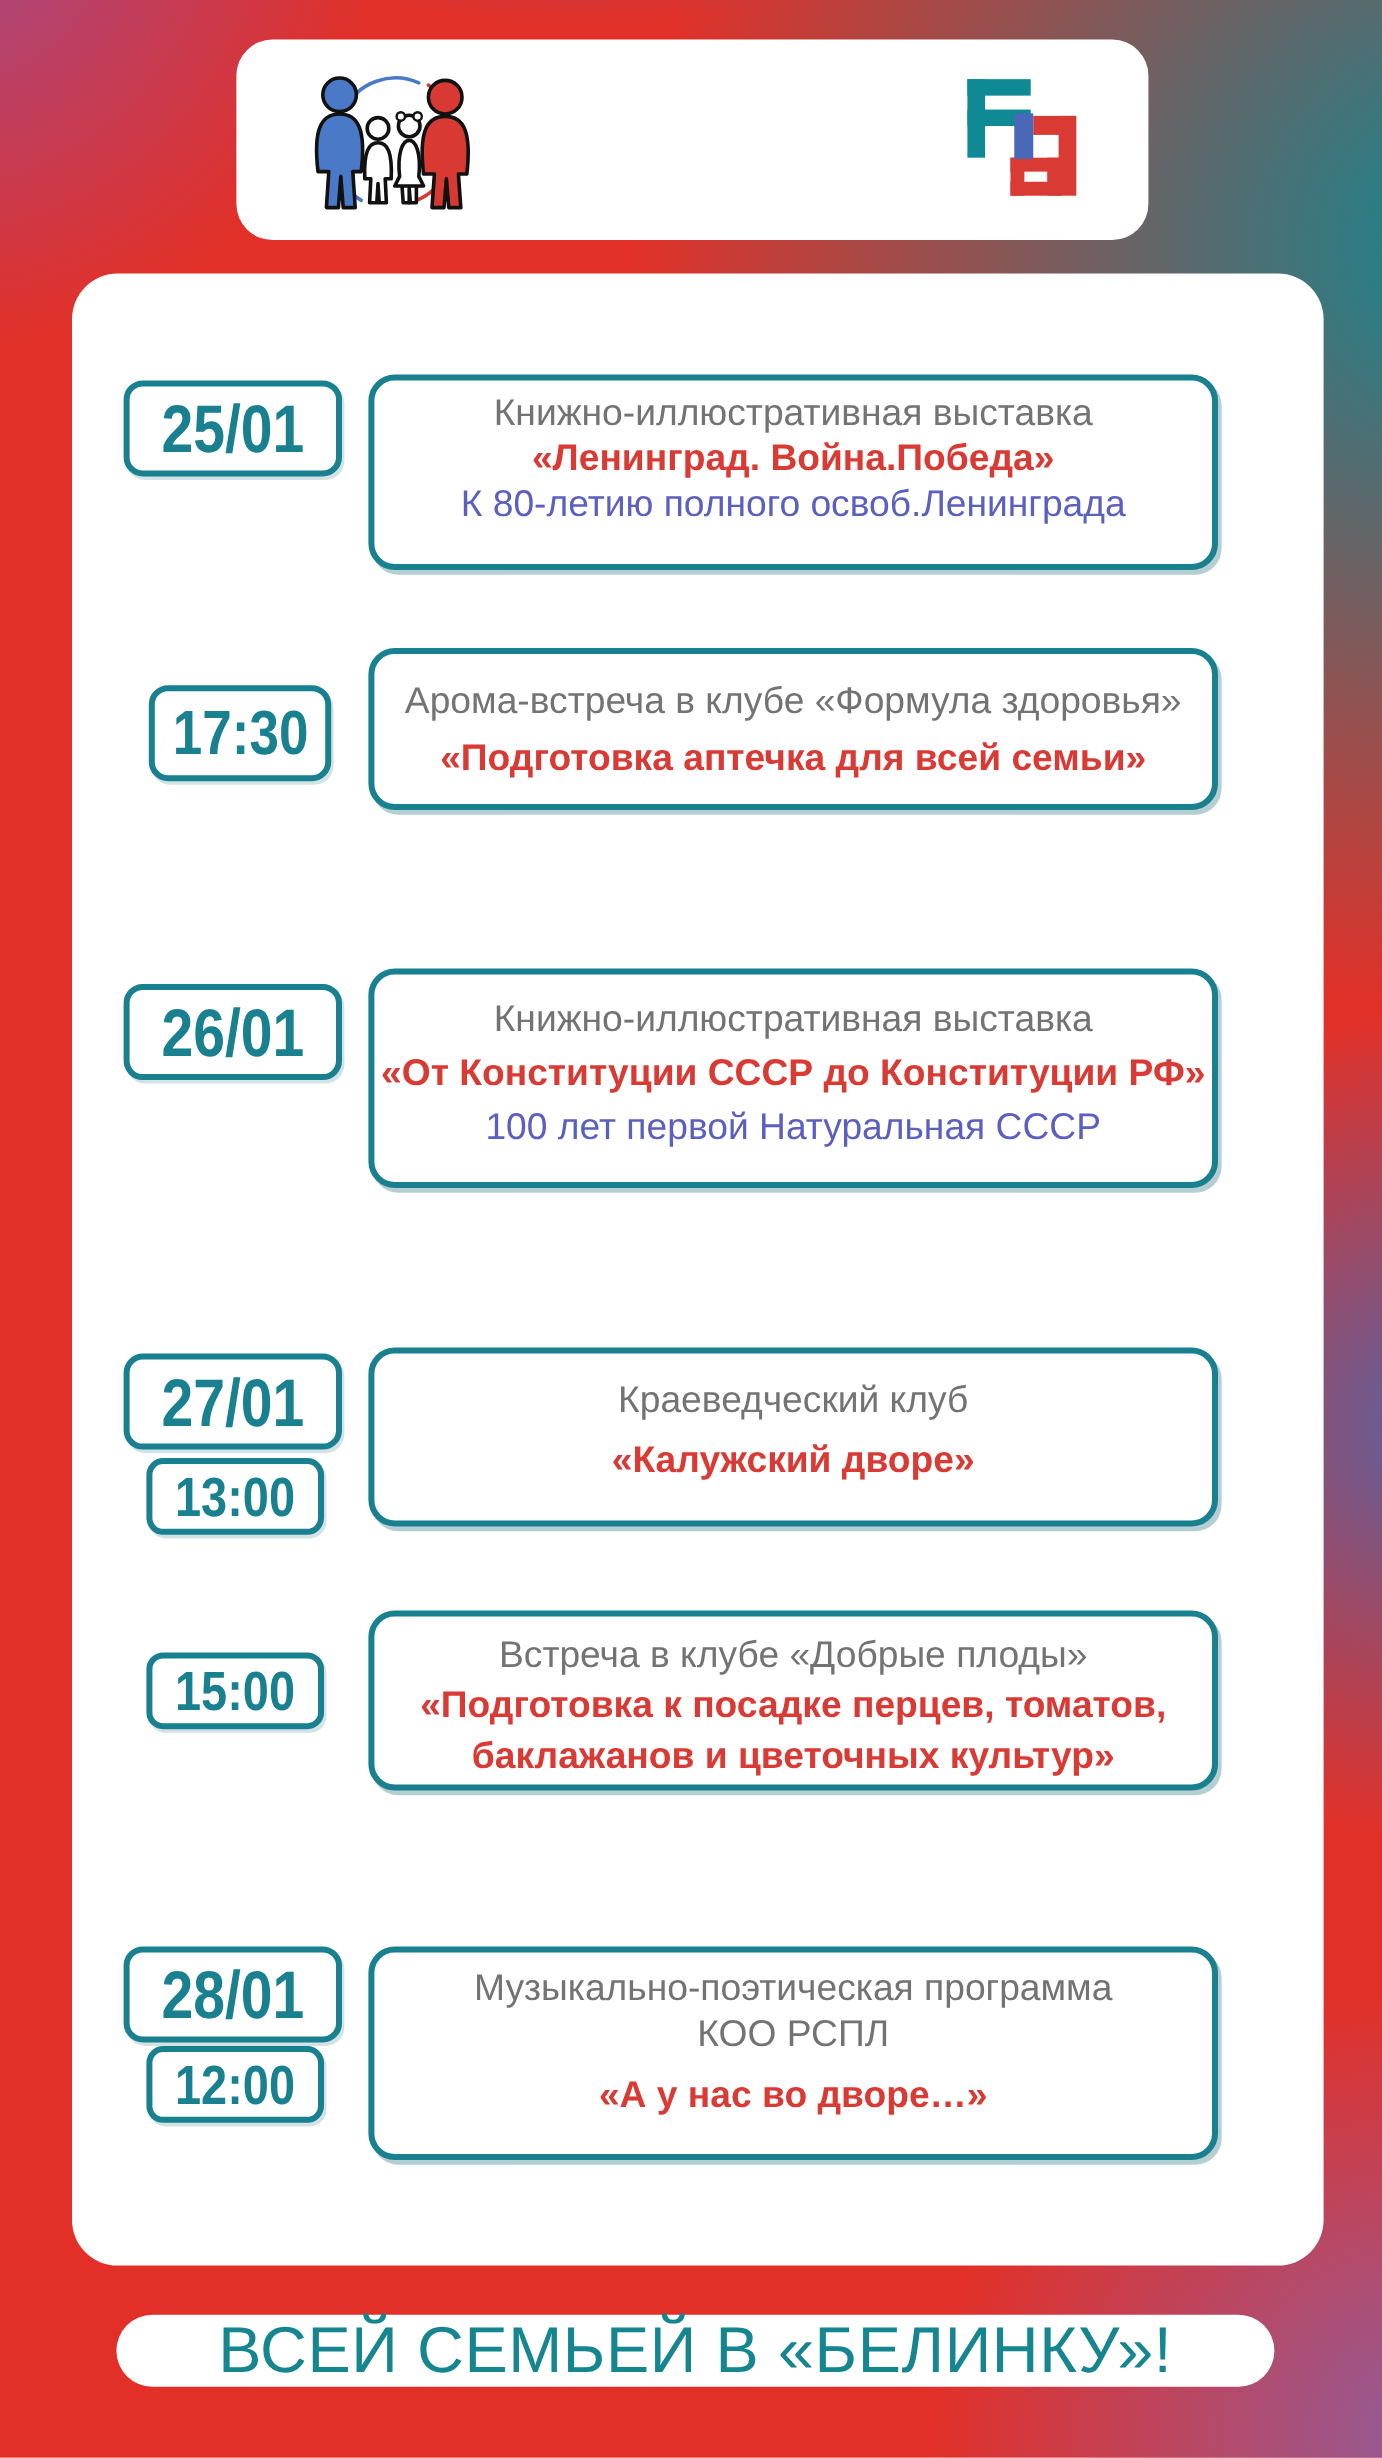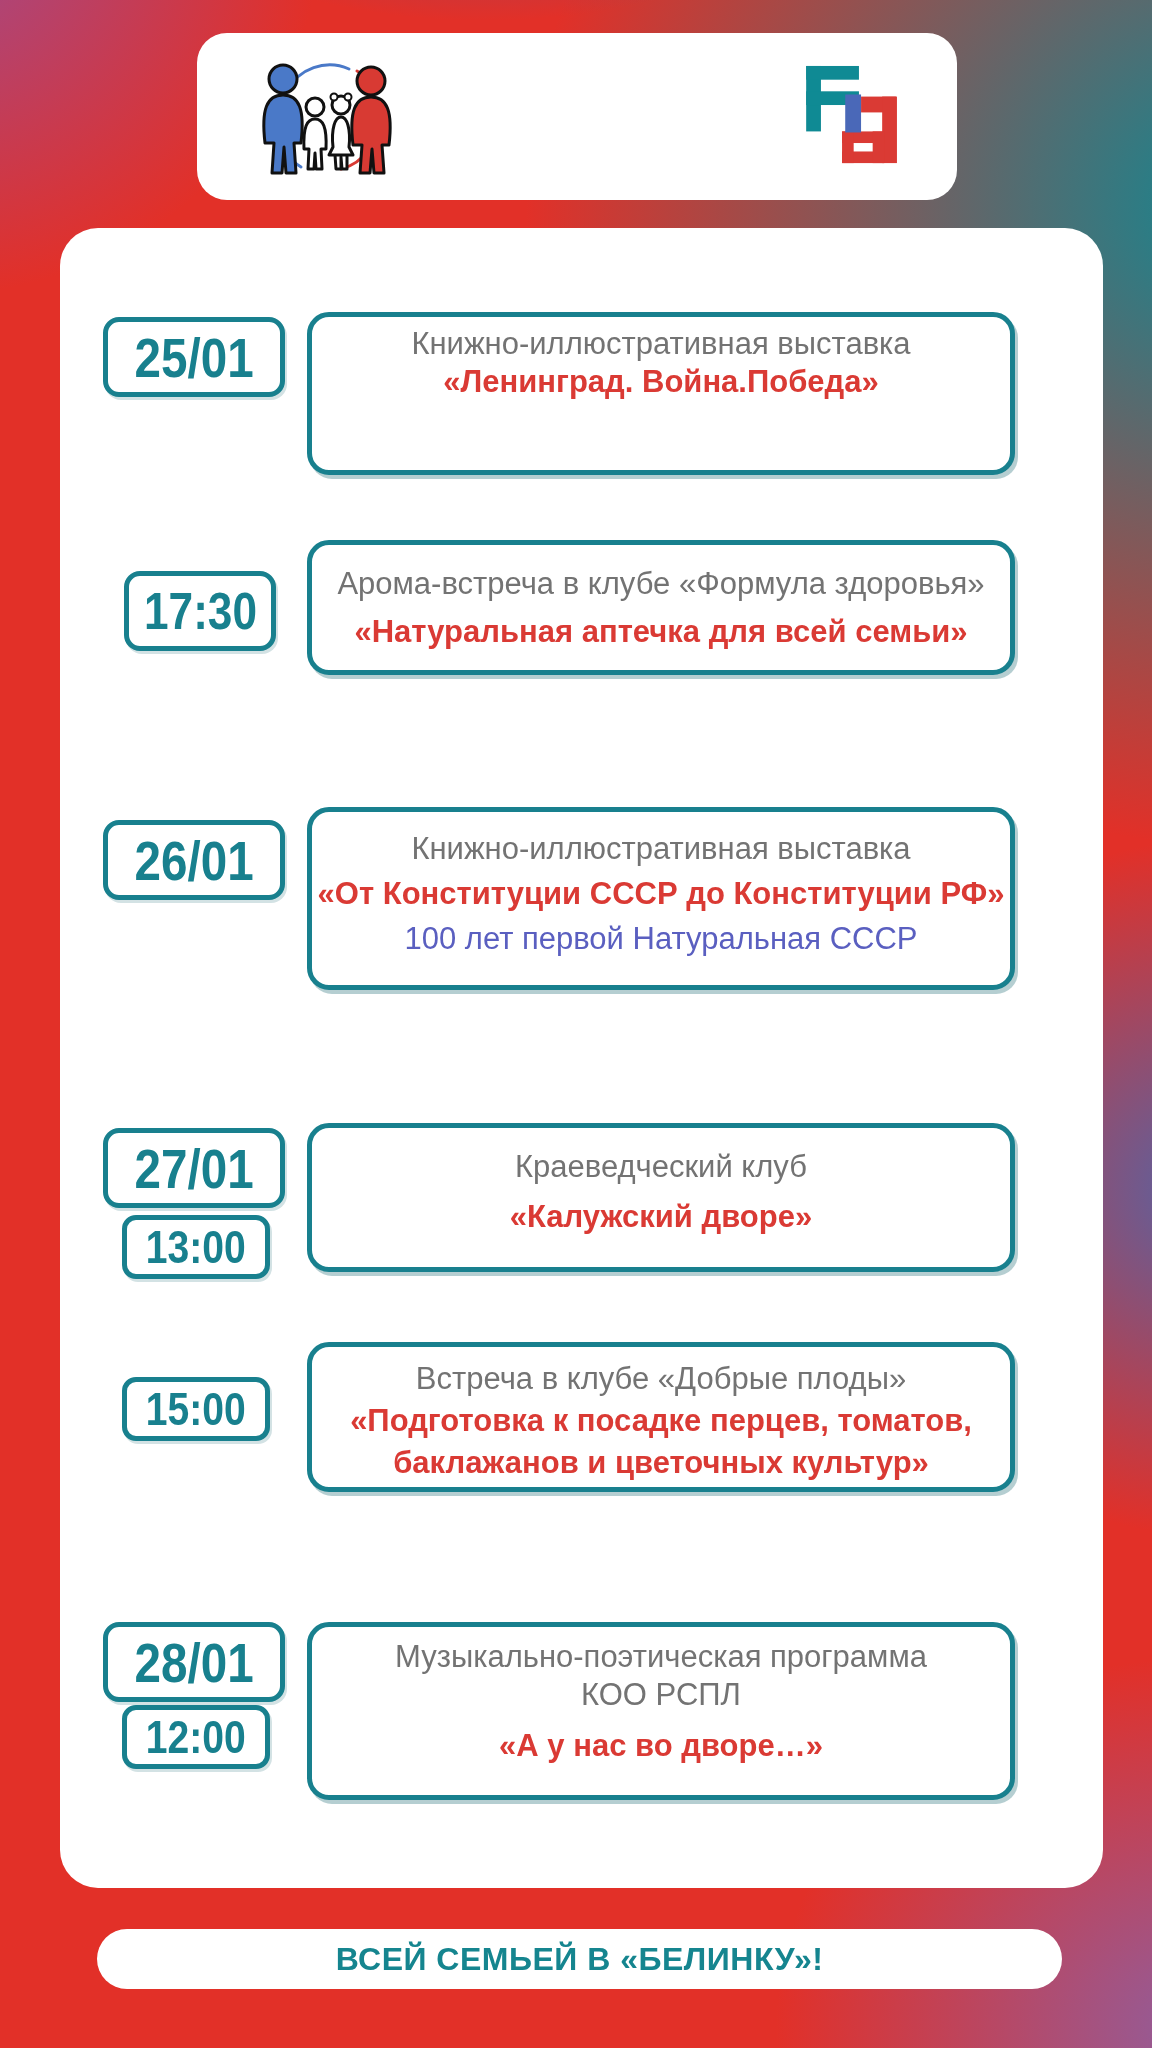--- a/index.html
+++ b/index.html
@@ -45,21 +45,21 @@
   
   .r1{top:84px;}  .r1 .event-box{height:163px;padding-top:8px;}  .r1 .line{line-height:38px;}  .r1 .badge{top:5px;}
   .r2{top:312px;} .r2 .event-box{height:135px;justify-content:center;row-gap:14px;} .r2 .line{line-height:34px;} .r2 .badge{top:31px;}
   .r3{top:579px;} .r3 .event-box{height:183px;padding-top:14px;} .r3 .line{line-height:45px;} .r3 .badge{top:13px;}
   .r4{top:895px;} .r4 .event-box{height:149px;padding-top:14px;} .r4 .line{line-height:50px;} .r4 .badge.date{top:5px;} .r4 .badge.time{top:92px;}
   .r5{top:1114px;}.r5 .event-box{height:150px;padding-top:11px;} .r5 .line{line-height:42px;} .r5 .badge{top:35px;}
   .r6{top:1394px;}.r6 .event-box{height:178px;padding-top:11px;} .r6 .line{line-height:38px;} .r6 .badge.date{top:0px;} .r6 .badge.time{top:83px;} .r6 .line.red{margin-top:13px;}
   
   .footer-bar{position:absolute;left:97px;top:1929px;width:965px;height:60px;background:#fff;
     border-radius:30px;display:flex;align-items:center;justify-content:center;}
-  .footer-text{font-size:32px;font-weight:bold;color:#15858f;letter-spacing:.5px;}
+  .footer-text{font-size:54px;font-weight:normal;color:#15858f;letter-spacing:.5px;}
 </style>
 </head>
 <body>
 
 <div class="poster">
 
   <div class="header-card">
     <svg class="family-icon" viewBox="0 0 158 132">
 
       <path d="M 38 40 A 48 48 0 0 1 100 18" fill="none" stroke="#4a79c8" stroke-width="3" stroke-linecap="round"></path>
@@ -102,30 +102,31 @@
 
   <div class="main-card">
 
     <section class="event r1">
       <div class="badge date">
           <span class="bt">25/01</span>
         </div>
       <div class="event-box">
         <div class="line teal">Книжно-иллюстративная выставка</div>
         <div class="line red">«Ленинград. Война.Победа»</div>
+        <div class="line blue">К 80-летию полного освоб.Ленинграда</div>
       </div>
     </section>
 
     <section class="event r2">
       <div class="badge time-lg">
           <span class="bt">17:30</span>
         </div>
       <div class="event-box">
         <div class="line teal">Арома-встреча в клубе «Формула здоровья»</div>
-        <div class="line red">«Натуральная аптечка для всей семьи»</div>
+        <div class="line red">«Подготовка аптечка для всей семьи»</div>
       </div>
     </section>
 
     <section class="event r3">
       <div class="badge date">
           <span class="bt">26/01</span>
         </div>
       <div class="event-box">
         <div class="line teal">Книжно-иллюстративная выставка</div>
         <div class="line red">«От Конституции СССР до Конституции РФ»</div>

